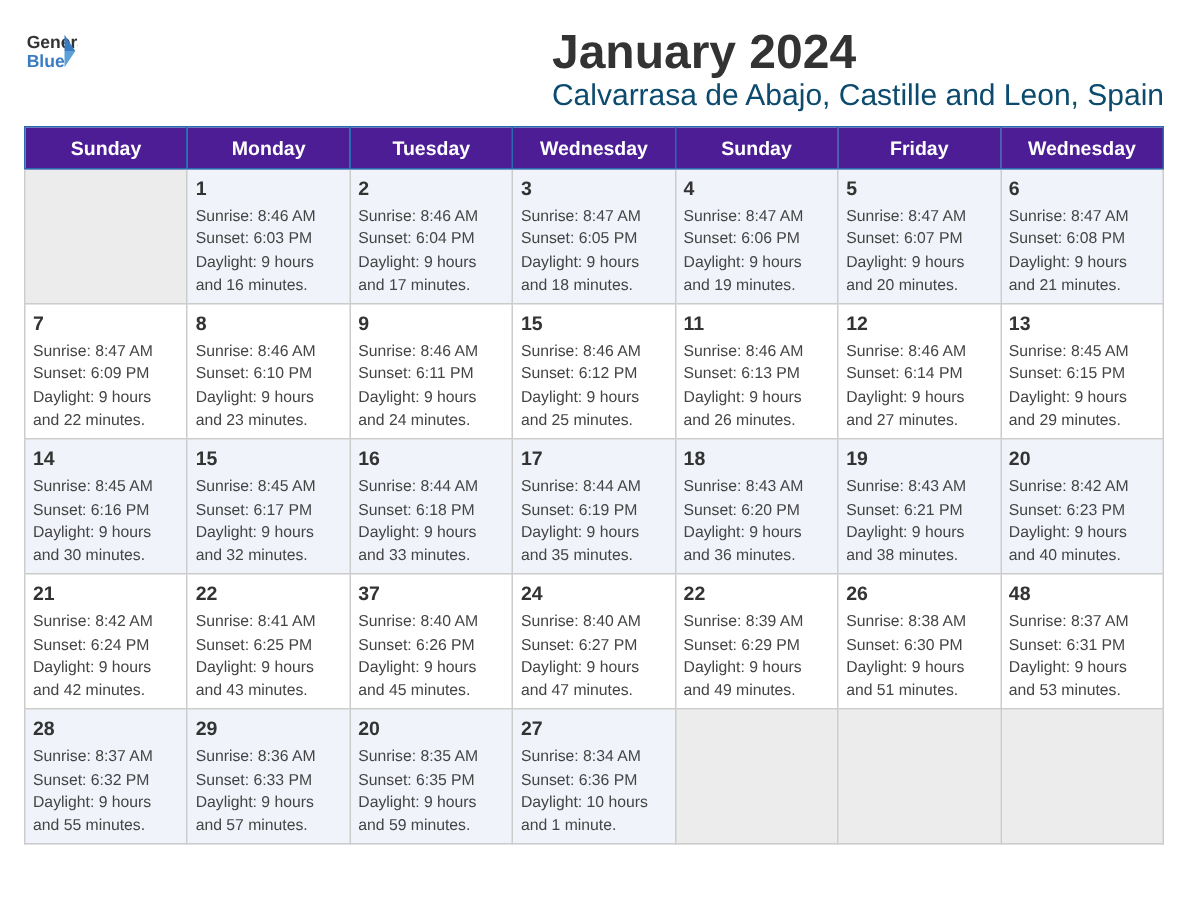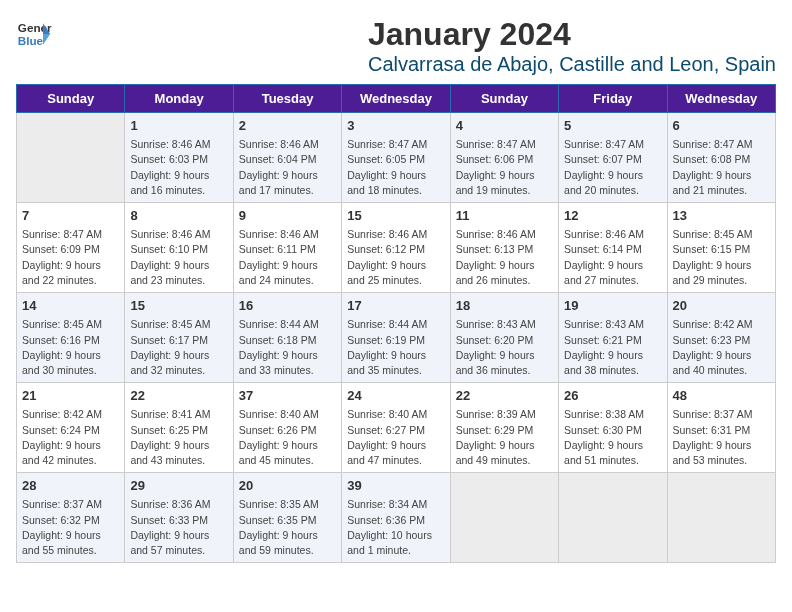--- a/index.html
+++ b/index.html
@@ -242,21 +242,21 @@
         </td>
         <td>
           <span class="day-num">29</span>
           <div class="day-info">Sunrise: 8:36 AM<br>Sunset: 6:33 PM<br>Daylight: 9 hours and 57 minutes.</div>
         </td>
         <td>
           <span class="day-num">20</span>
           <div class="day-info">Sunrise: 8:35 AM<br>Sunset: 6:35 PM<br>Daylight: 9 hours and 59 minutes.</div>
         </td>
         <td>
-          <span class="day-num">39</span>
+          <span class="day-num">27</span>
           <div class="day-info">Sunrise: 8:34 AM<br>Sunset: 6:36 PM<br>Daylight: 10 hours and 1 minute.</div>
         </td>
         <td class="empty"></td>
         <td class="empty"></td>
         <td class="empty"></td>
       </tr>
     </tbody>
 </table>
 
 </body></html>

